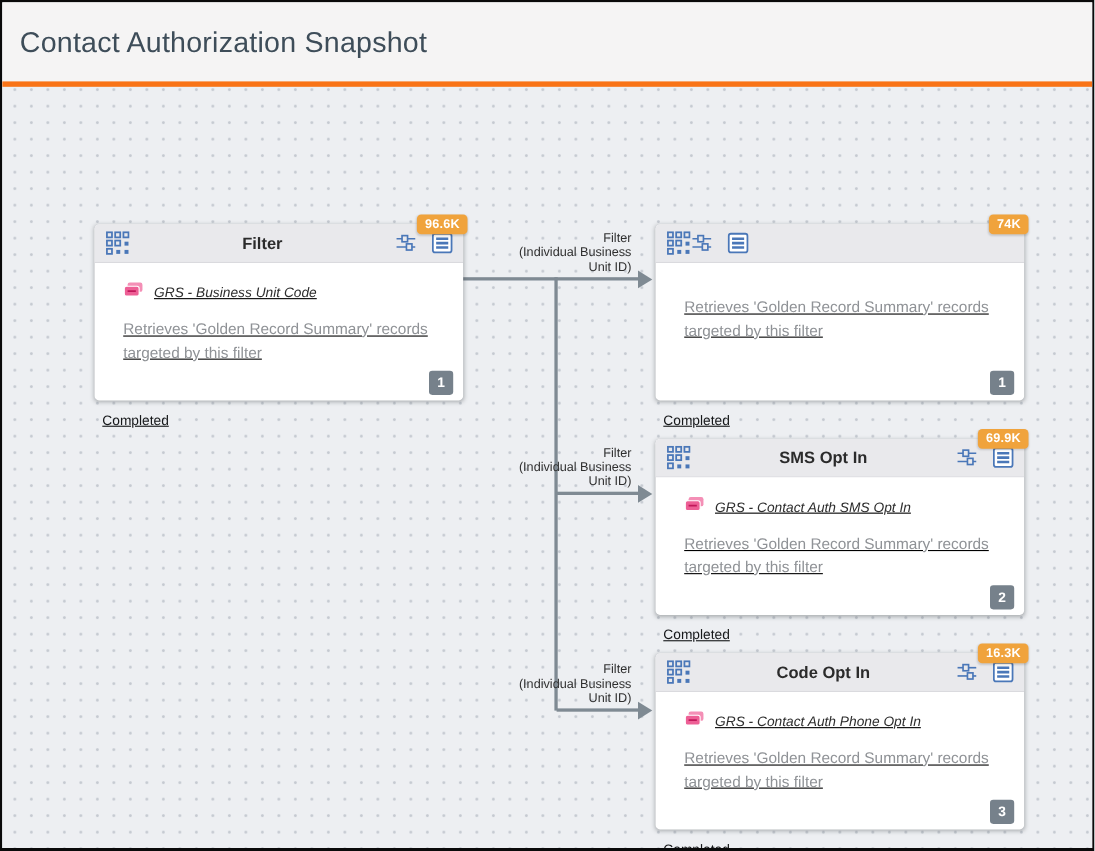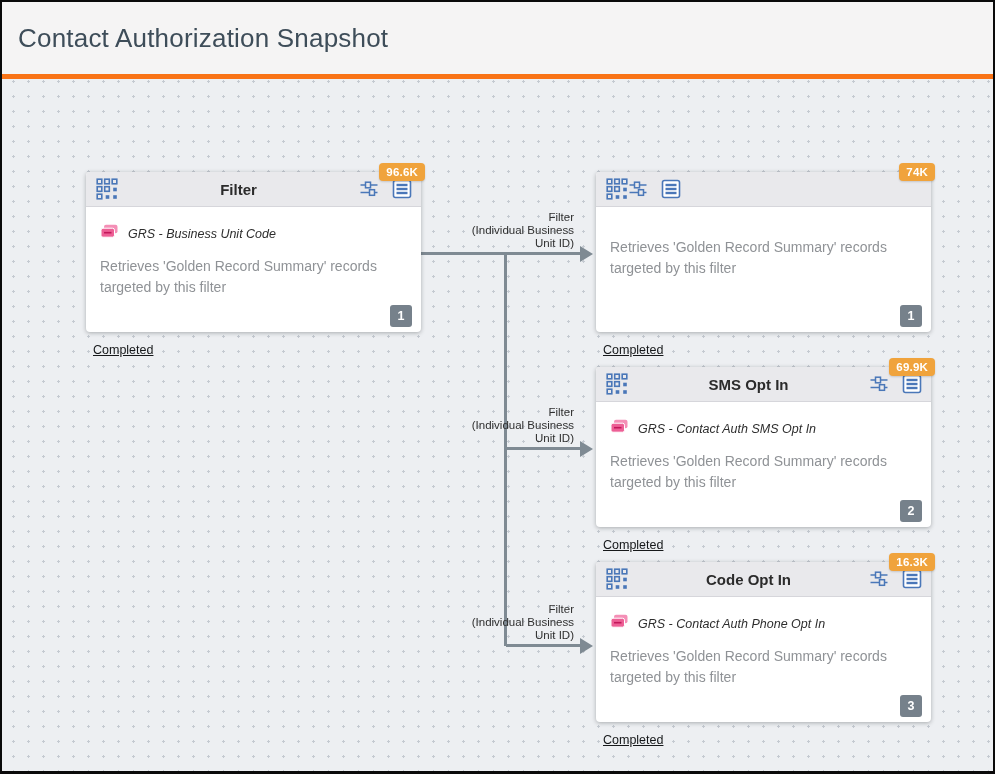--- a/index.html
+++ b/index.html
@@ -18,21 +18,21 @@
   .app-title { font-size:26px; color:#3e4d59; font-weight:400; letter-spacing:.2px; }
 
   .canvas {
     position:relative; height:calc(100% - 77px);
     background-color:#edeff2;
     background-image: radial-gradient(circle, #c5cad1 1.1px, transparent 1.4px);
     background-size:15px 15px; background-position:4px 10px;
   }
 
   
-  .node-wrap { position:absolute; width:298px; }
+  .node-wrap { position:absolute; width:298px;margin-top:32px; }
   #node-filter { left:84px;  top:170px; }
   #node-email  { left:594px; top:170px; }
   #node-sms    { left:594px; top:365px; }
   #node-phone  { left:594px; top:560px; }
 
   .node-card {
     position:relative; width:335px; height:160px; background:#fff;
     border-radius:4px; box-shadow:0 1px 4px rgba(40,45,50,.35);
   }
   .node-header {
@@ -42,21 +42,21 @@
   .node-title { flex:1; text-align:center; font-size:15px; font-weight:600; color:#2b2b2b; }
   .hdr-icon { flex:0 0 auto; display:flex; align-items:center; }
   .sliders-gap { margin-right:13px; }
 
   .count-badge {
     position:absolute; top:-9px; right:-4px; background:#F0A33C; color:#fff;
     font-size:11.5px; font-weight:700; padding:3px 7px; border-radius:4px;
     letter-spacing:.2px; z-index:3; box-shadow:0 1px 2px rgba(0,0,0,.15);
   }
 
-  .node-body { position:relative; padding:17px 14px 0 14px; height:125px; }
+  .node-body { position:relative; padding:17px 14px 0 26px; height:125px;text-decoration:underline; }
   .source-row { display:flex; align-items:center; gap:9px; }
   .source-label { font-style:italic; font-size:12.5px; font-weight:500; color:#2e2e2e; }
   .node-desc { margin-top:13px; font-size:14px; color:#8f9296; line-height:1.5; max-width:300px; }
 
   .step-badge {
     position:absolute; bottom:5px; right:9px; width:22px; height:22px;
     background:#76818B; border-radius:3px; color:#fff; font-size:12.5px; font-weight:700;
     display:flex; align-items:center; justify-content:center;
   }
 

